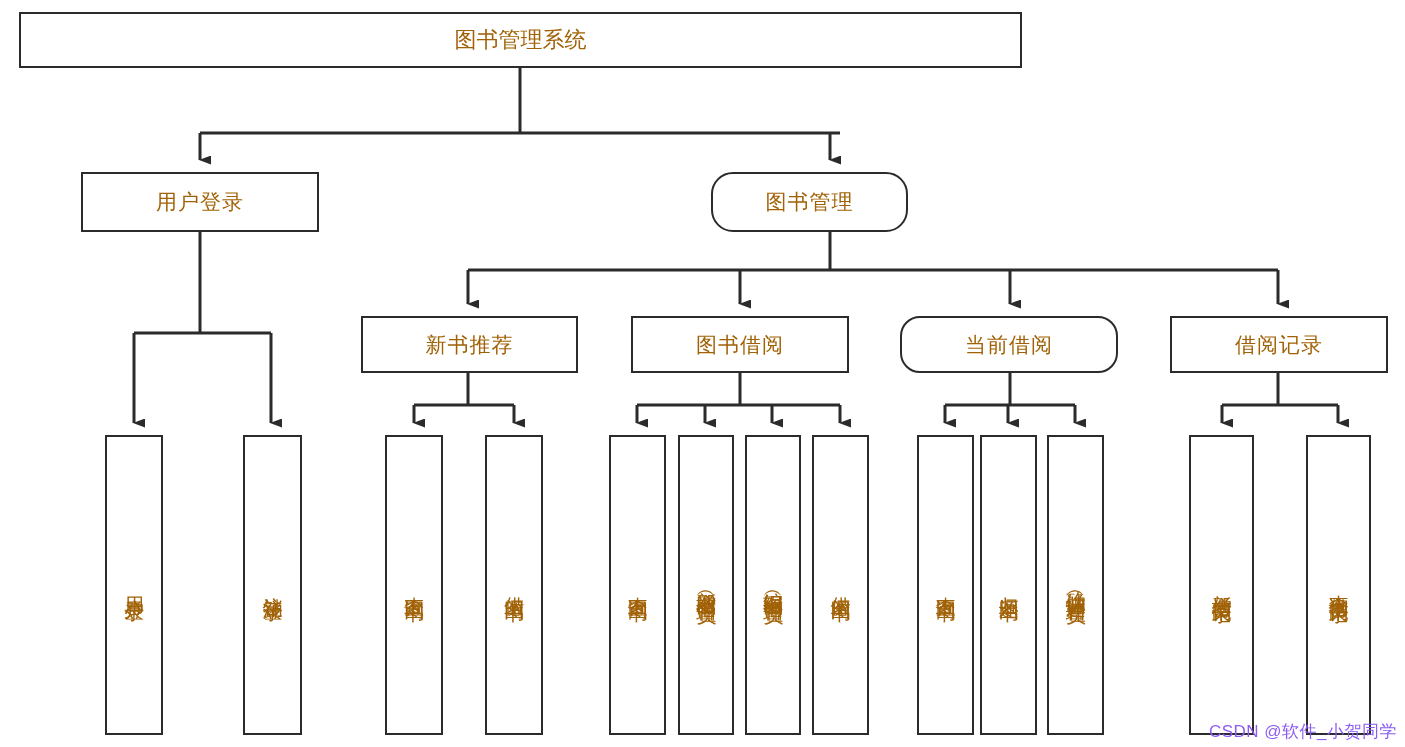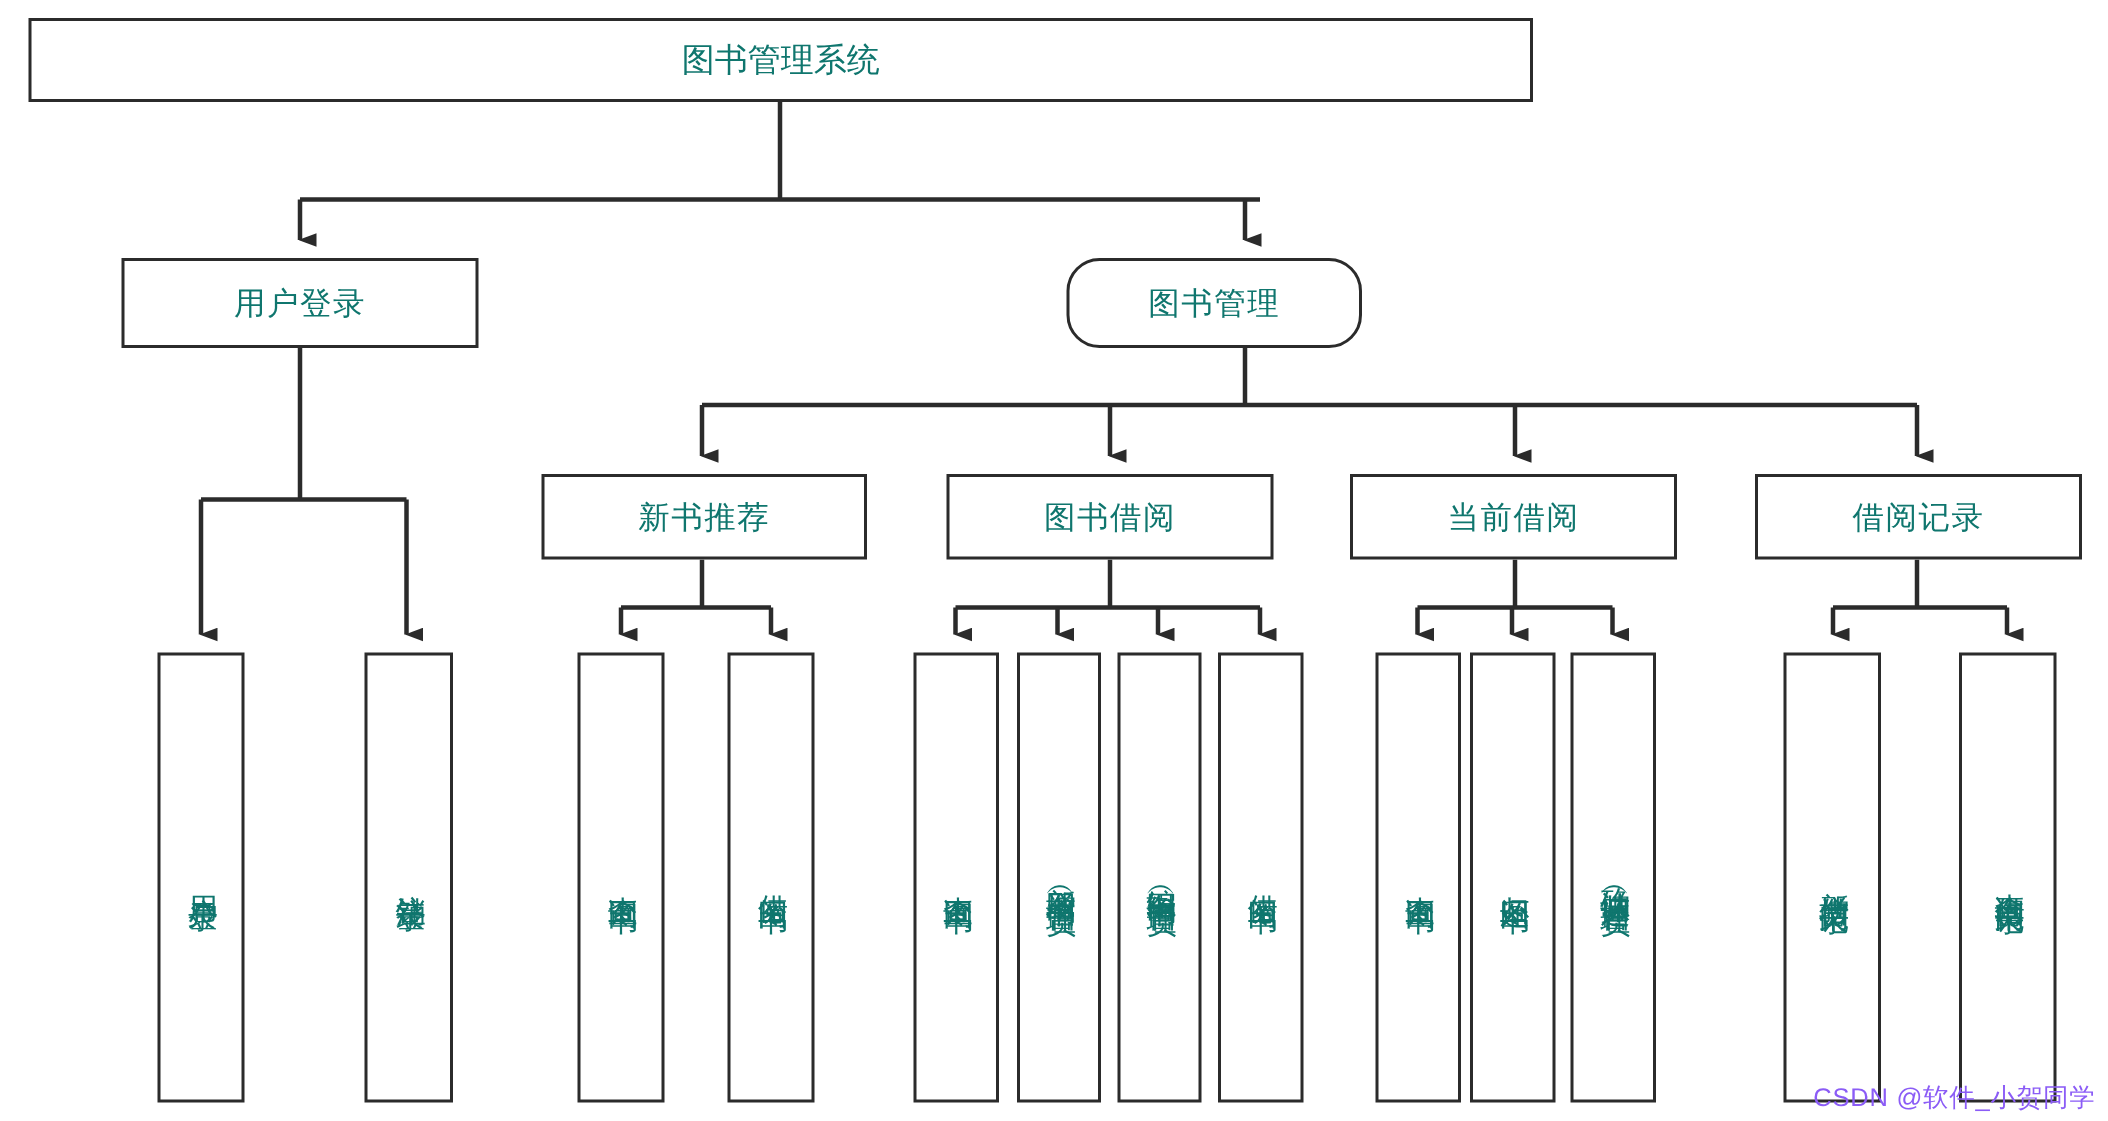--- a/index.html
+++ b/index.html
@@ -26,21 +26,21 @@
     pointer-events: none;
   }
   .node {
     position: absolute;
     box-sizing: border-box;
     background: #ffffff;
     border: 2px solid #2b2b2b;
     display: flex;
     align-items: center;
     justify-content: center;
-    color: #0f766e;
+    color: #a16207;
   }
   .node.h {
     font-size: 21px;
     letter-spacing: 1px;
   }
   .node.root {
     font-size: 22px;
   }
   .node.v {
     writing-mode: vertical-rl;
@@ -135,21 +135,21 @@
   </div>
 
   <div class="node h" style="left:361px; top:316px; width:217px; height:57px;">
     <span>新书推荐</span>
   </div>
 
   <div class="node h" style="left:631px; top:316px; width:218px; height:57px;">
     <span>图书借阅</span>
   </div>
 
-  <div class="node h" style="left:900px; top:316px; width:218px; height:57px;">
+  <div class="node h" style="left:900px; top:316px; width:218px; height:57px;border-radius:20px;">
     <span>当前借阅</span>
   </div>
 
   <div class="node h" style="left:1170px; top:316px; width:218px; height:57px;font-family:Liberation Mono, monospace;">
     <span>借阅记录</span>
   </div>
 
   <div class="node v" style="left:105px; top:435px; width:58px; height:300px;">
     <span class="vtext">用户登录</span>
   </div>

